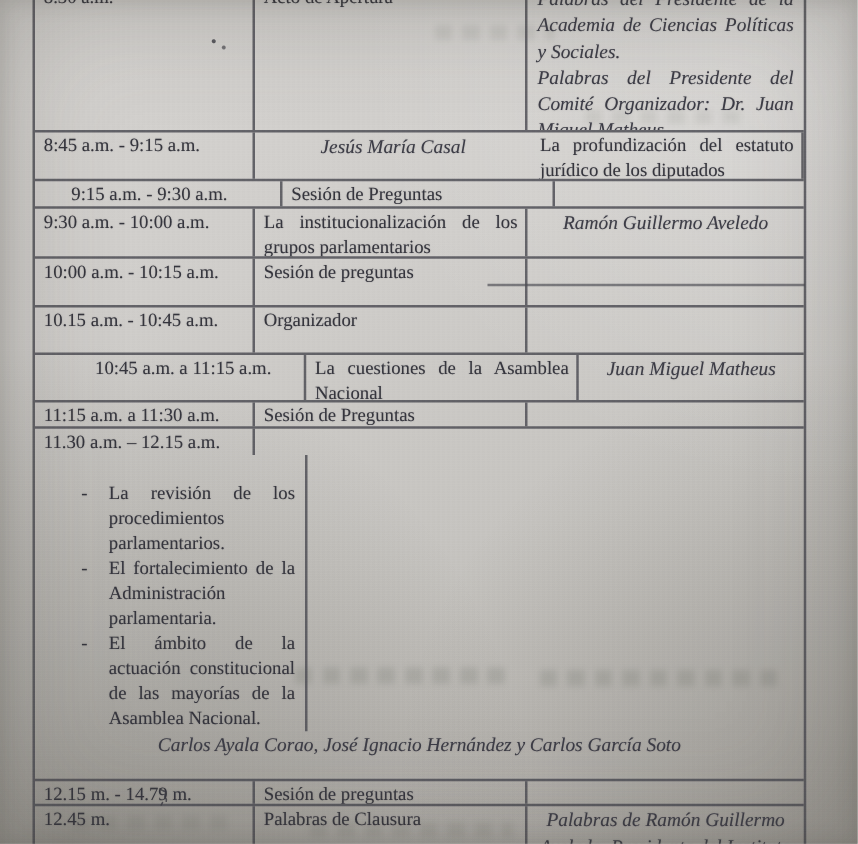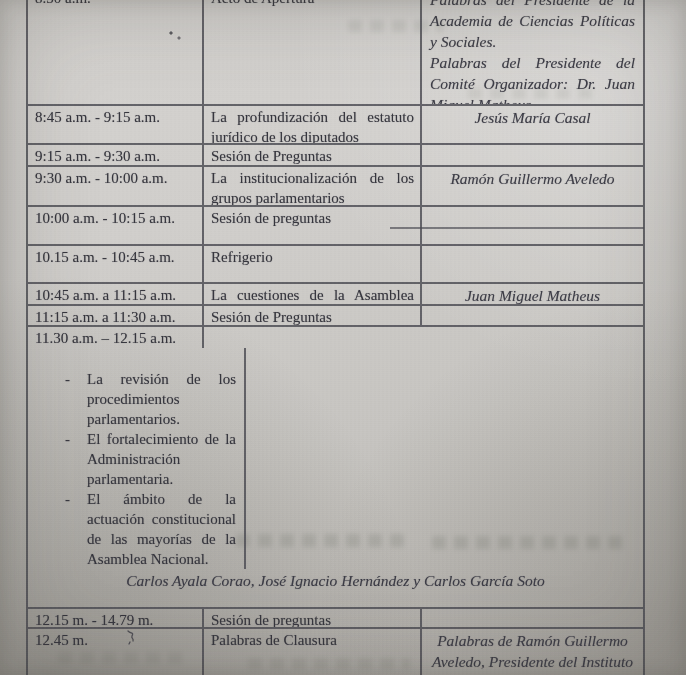--- a/index.html
+++ b/index.html
@@ -38,25 +38,25 @@
     box-sizing: border-box;
     border-left: 2px solid rgba(74,74,82,0.82);
     border-right: 2px solid rgba(74,74,82,0.82);
     color: #35353d;
     text-shadow: 0 0 1px rgba(40,40,50,0.35);
     filter: blur(0.22px);
   }
   .row { display: flex; box-sizing: border-box; border-bottom: 2px solid rgba(74,74,82,0.82); }
   .r1  { height: 118px; }
   .r2  { height: 39px; }
-  .r3  { height: 22px; }
+  .r3  { height: 22px; padding-left: 22px; }
   .r4  { height: 40px; justify-content: flex-end; }
   .r5  { height: 39px; }
   .r6  { height: 38px; }
-  .r7  { height: 22px; }
+  .r7  { height: 38px; padding-left: 41px; }
   .r8  { height: 21px; }
   .r9  { height: 282px; flex-direction: column; }
   .r10 { height: 20px; }
   .r11 { height: 64px; border-bottom: none; }
 
   .cell { box-sizing: border-box; overflow: hidden; }
   .c-time {
     width: 176px;
     border-right: 2px solid rgba(74,74,82,0.82);
     padding: 1px 4px 0 7px;
@@ -141,22 +141,22 @@
     <div class="cell c-time">8.30 a.m.</div>
     <div class="cell c-act">Acto de Apertura</div>
     <div class="cell c-spk justified">
       <p>Palabras del Presidente de la Academia de Ciencias Políticas y Sociales.</p>
       <p>Palabras del Presidente del Comité Organizador: Dr. Juan Miguel Matheus</p>
     </div>
   </div>
 
   <div class="row r2">
     <div class="cell c-time">8:45 a.m. - 9:15 a.m.</div>
+    <div class="cell c-spk">Jesús María Casal</div>
     <div class="cell c-act">La profundización del estatuto jurídico de los diputados</div>
-    <div class="cell c-spk">Jesús María Casal</div>
   </div>
 
   <div class="row r3">
     <div class="cell c-time">9:15 a.m. - 9:30 a.m.</div>
     <div class="cell c-act">Sesión de Preguntas</div>
     <div class="cell c-spk"></div>
   </div>
 
   <div class="row r4">
     <div class="cell c-time">9:30 a.m. - 10:00 a.m.</div>
@@ -165,21 +165,21 @@
   </div>
 
   <div class="row r5">
     <div class="cell c-time">10:00 a.m. - 10:15 a.m.</div>
     <div class="cell c-act">Sesión de preguntas</div>
     <div class="cell c-spk"></div>
   </div>
 
   <div class="row r6">
     <div class="cell c-time">10.15 a.m. - 10:45 a.m.</div>
-    <div class="cell c-act">Refrigerio</div>
+    <div class="cell c-act">Organizador</div>
     <div class="cell c-spk"></div>
   </div>
 
   <div class="row r7">
     <div class="cell c-time">10:45 a.m. a 11:15 a.m.</div>
     <div class="cell c-act" style="word-spacing:6px">La cuestiones de la Asamblea Nacional</div>
     <div class="cell c-spk">Juan Miguel Matheus</div>
   </div>
 
   <div class="row r8">

